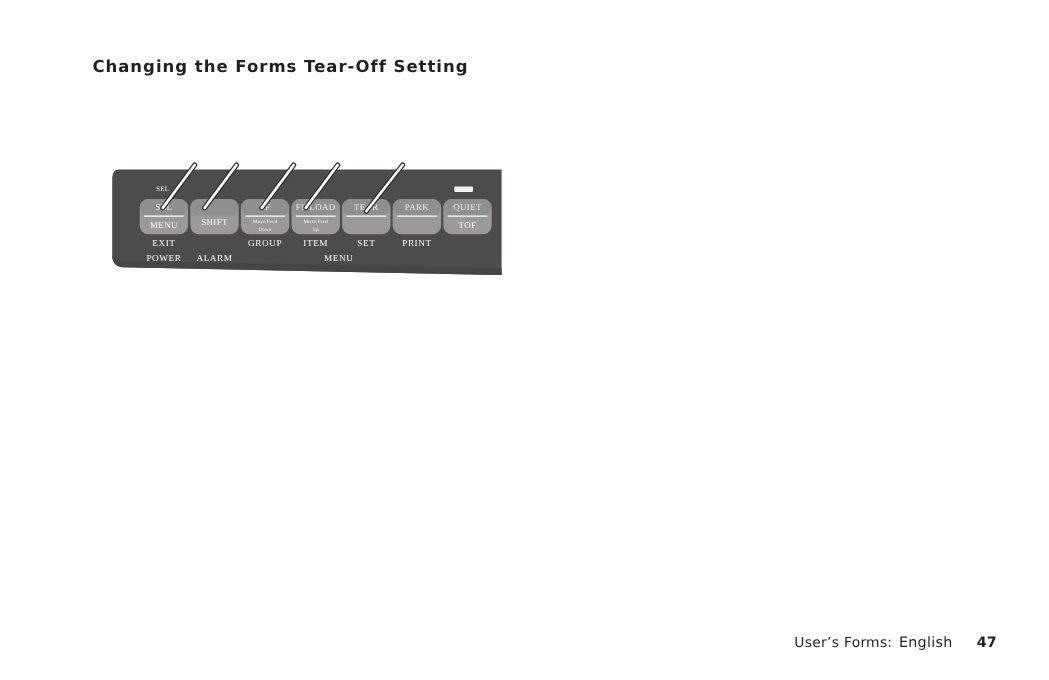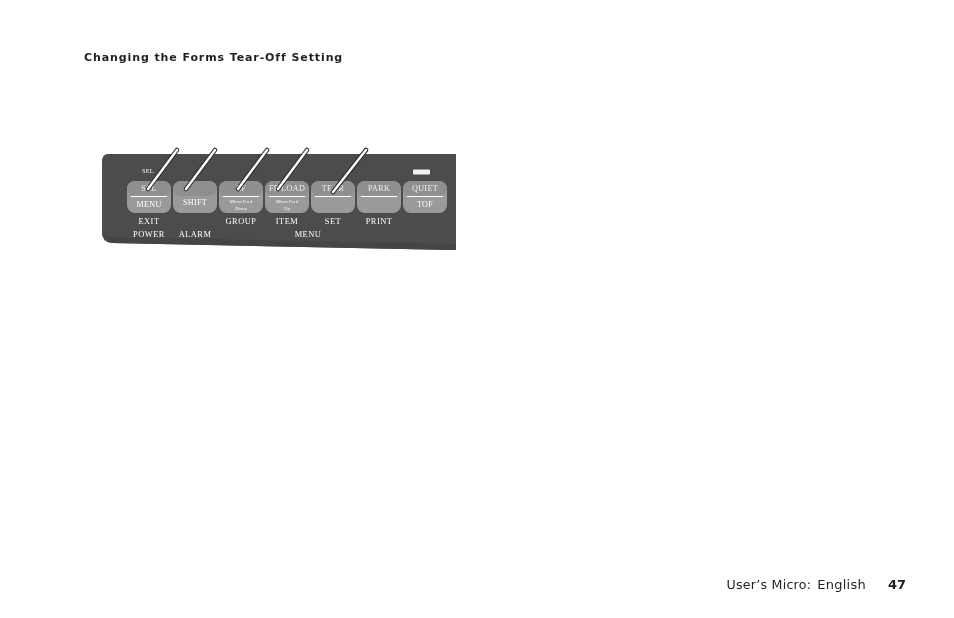--- a/index.html
+++ b/index.html
@@ -14,21 +14,21 @@
     font-family: "Liberation Sans", sans-serif;
     overflow: hidden;
   }
 
   
   .page-title {
     position: absolute;
     left: 84px;
     top: 51px;
     font-family: "DejaVu Sans", sans-serif;
-    font-size: 11px;
+    font-size: 15px;
     font-weight: bold;
     color: #231f20;
     letter-spacing: 0.9px;
     white-space: nowrap;
   }
 
   
   .figure {
     position: absolute;
     left: 100px;
@@ -207,16 +207,16 @@
       <line x1="207" y1="2" x2="178" y2="41" stroke="#ffffff" stroke-width="2.4" stroke-linecap="round"></line>
 
       <line x1="266" y1="2" x2="233" y2="44" stroke="#2e2c2d" stroke-width="4.6" stroke-linecap="round"></line>
       <line x1="266" y1="2" x2="233" y2="44" stroke="#ffffff" stroke-width="2.4" stroke-linecap="round"></line>
     </g>
 
   </svg>
 </div>
 
 <div class="footer">
-  <span class="footer-text">User’s Micro:</span>
+  <span class="footer-text">User’s Forms:</span>
   <span class="footer-lang">English</span>
   <span class="footer-page">47</span>
 </div>
 
 </body></html>

